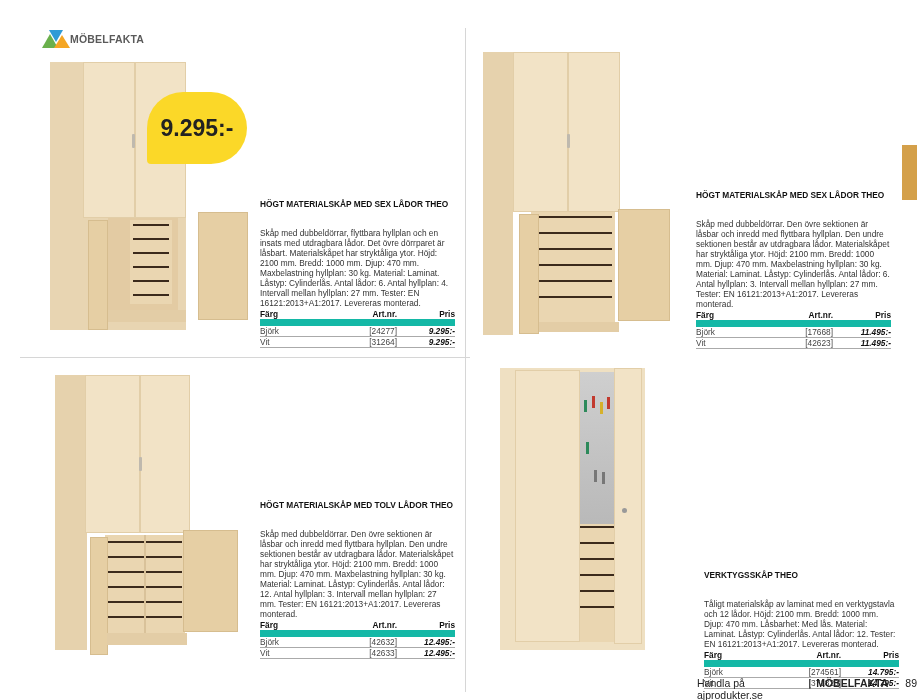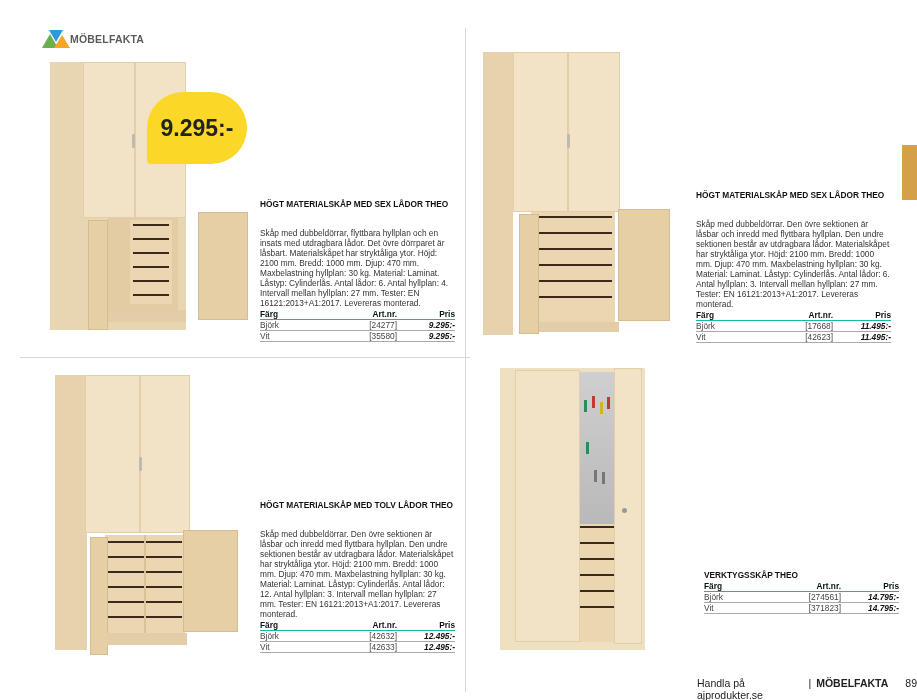--- a/index.html
+++ b/index.html
@@ -31,21 +31,21 @@
     position: absolute; left: 147px; top: 92px; width: 100px; height: 72px;
     background: #fbd828; border-radius: 36px 36px 36px 4px;
     display: flex; align-items: center; justify-content: center;
     font-weight: bold; font-size: 23px; color: #222;
   }
 
   .prod { position: absolute; width: 195px; font-size: 8.3px; line-height: 10px; color: #333; }
   .prod h3 { font-size: 8.3px; line-height: 10px; font-weight: bold; color: #111; text-transform: uppercase; }
   .prod p { margin-bottom: 1px; margin-top: 19px; }
   .ptable { width: 100%; border-collapse: collapse; margin-top: 1px; }
-  .ptable th { font-weight: bold; color: #111; text-align: left; border-bottom: 1px solid #14b8a6; padding: 0; line-height: 10px; }
+  .ptable th { font-weight: bold; color: #111; text-align: left; border-bottom: 7px solid #14b8a6; padding: 0; line-height: 10px; }
   .ptable td { padding: 0; line-height: 10px; border-bottom: 1px solid #aaa; color: #444; }
   .ptable .c-art { text-align: right; width: 58px; }
   .ptable .c-pris { text-align: right; width: 58px; }
   .ptable td.c-pris { font-weight: bold; font-style: italic; color: #111; }
 
   .footer { position: absolute; left: 697px; top: 677px; font-size: 10.5px; color: #222; display: flex; gap: 5px; }
   .footer .sec { font-weight: bold; }
   .footer .page { margin-left: 12px; }
 </style>
 </head>
@@ -156,21 +156,21 @@
       <th class="c-art">Art.nr.</th>
       <th class="c-pris">Pris</th>
     </tr>
     <tr>
       <td>Björk</td>
       <td class="c-art">[24277]</td>
       <td class="c-pris">9.295:-</td>
     </tr>
     <tr>
       <td>Vit</td>
-      <td class="c-art">[35580]</td>
+      <td class="c-art">[31264]</td>
       <td class="c-pris">9.295:-</td>
     </tr>
   </tbody>
     </table>
 </div>
 
 <div class="prod" style="left:696px;top:190px;">
   <h3>HÖGT MATERIALSKÅP MED SEX LÅDOR THEO</h3>
   <p>Skåp med dubbeldörrar. Den övre sektionen är låsbar och inredd med flyttbara hyllplan. Den undre sektionen består av utdragbara lådor. Materialskåpet har stryktåliga ytor. Höjd: 2100 mm. Bredd: 1000 mm. Djup: 470 mm. Maxbelastning hyllplan: 30 kg. Material: Laminat. Låstyp: Cylinderlås. Antal lådor: 6. Antal hyllplan: 3. Intervall mellan hyllplan: 27 mm. Tester: EN 16121:2013+A1:2017. Levereras monterad.</p>
   <table class="ptable">
@@ -213,20 +213,21 @@
       <td>Vit</td>
       <td class="c-art">[42633]</td>
       <td class="c-pris">12.495:-</td>
     </tr>
   </tbody>
     </table>
 </div>
 
 <div class="prod" style="left:704px;top:570px;">
   <h3>VERKTYGSSKÅP THEO</h3>
+  <p>Tåligt materialskåp av laminat med en verktygstavla och 12 lådor. Höjd: 2100 mm. Bredd: 1000 mm. Djup: 470 mm. Låsbarhet: Med lås. Material: Laminat. Låstyp: Cylinderlås. Antal lådor: 12. Tester: EN 16121:2013+A1:2017. Levereras monterad.</p>
   <table class="ptable">
     <tbody>
         <tr>
       <th>Färg</th>
       <th class="c-art">Art.nr.</th>
       <th class="c-pris">Pris</th>
     </tr>
     <tr>
       <td>Björk</td>
       <td class="c-art">[274561]</td>

